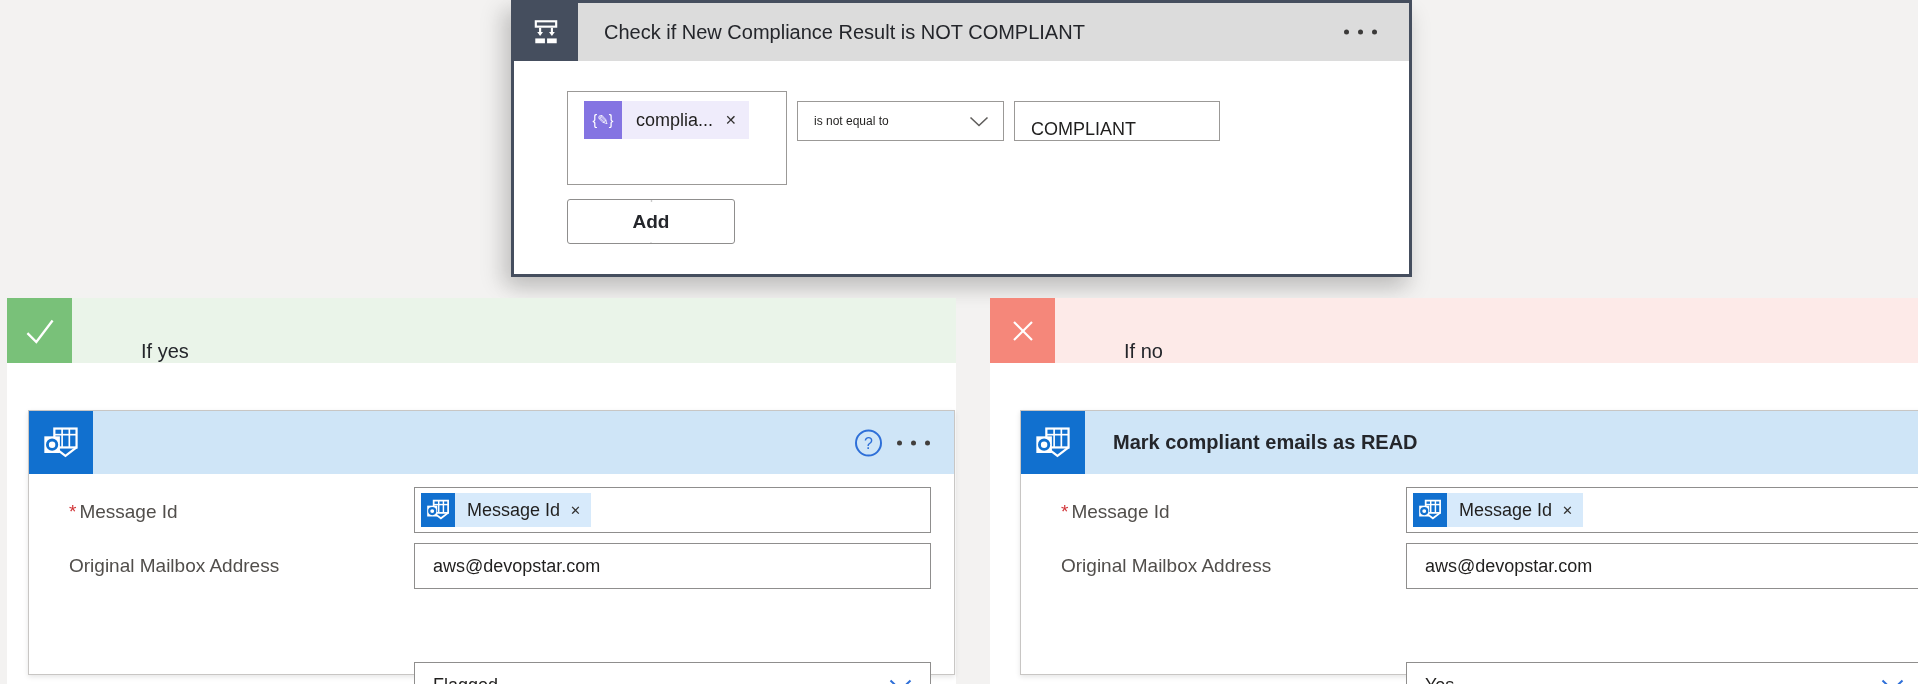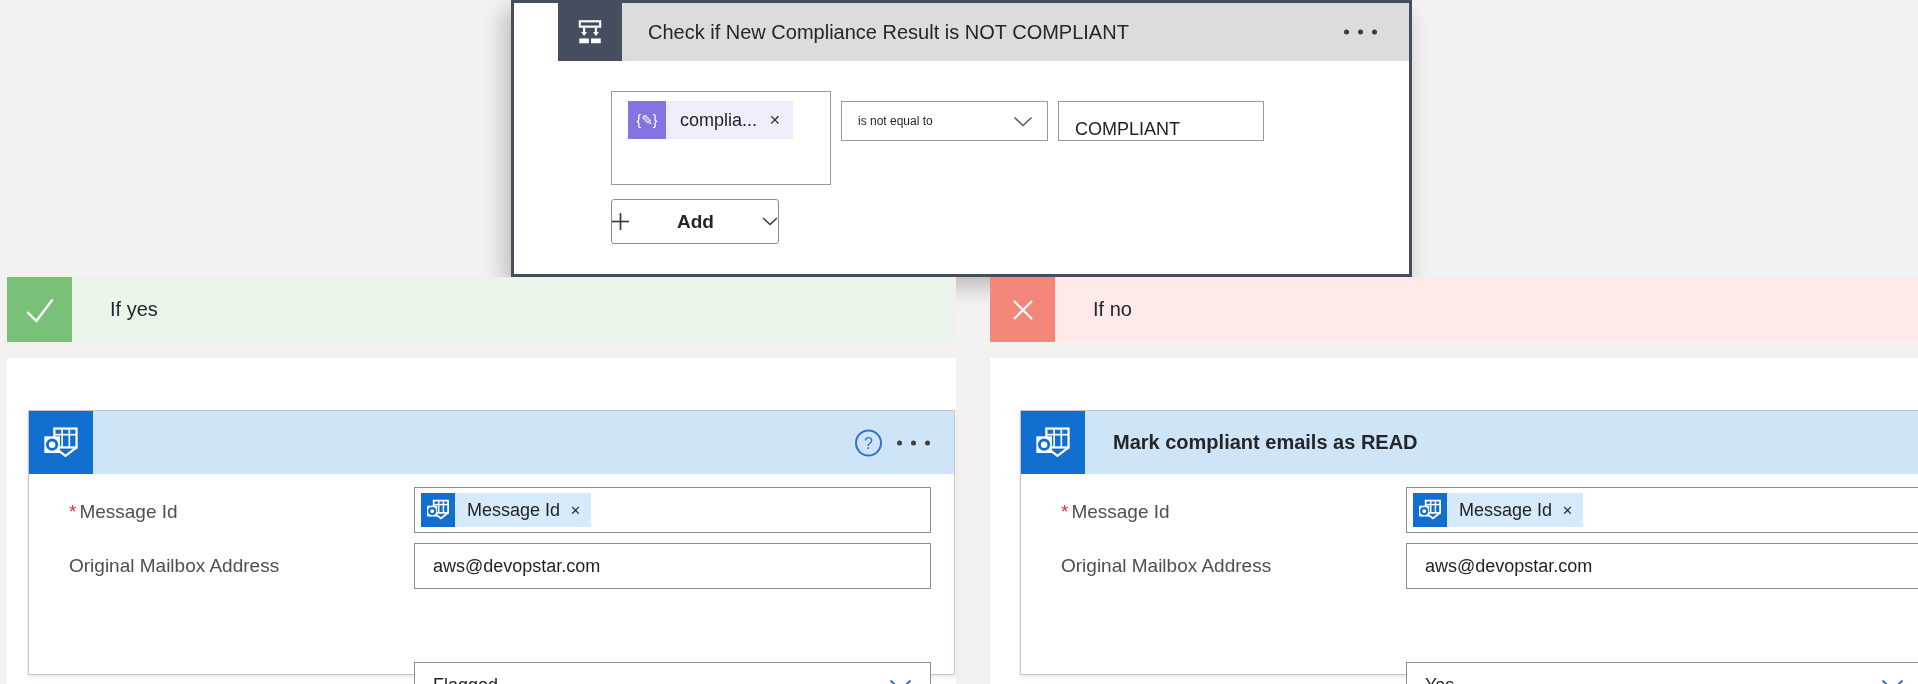--- a/index.html
+++ b/index.html
@@ -2,47 +2,47 @@
 <html><head>
 <meta charset="utf-8">
 <style>
   * { margin:0; padding:0; box-sizing:border-box; }
   body { background:#f3f2f1; font-family:"Liberation Sans", sans-serif; }
   .stage { position:relative; width:1918px; height:684px; overflow:hidden; background:#f3f2f1; }
 
   
   .cond-card { position:absolute; left:511px; top:0; width:901px; height:277px;
     background:#fff; border:3px solid #454e5e;
-    box-shadow:-12px 8px 20px rgba(0,0,0,.12), 0 12px 20px rgba(0,0,0,.12);padding-left:44px; }
+    box-shadow:-12px 8px 20px rgba(0,0,0,.12), 0 12px 20px rgba(0,0,0,.12); }
   .cond-header { display:flex; align-items:center; height:58px; background:#dcdcdc; position:relative; }
   .cond-icon { width:64px; height:58px; background:#454e5e; display:flex; align-items:center; justify-content:center; flex:0 0 64px; }
   .cond-title { font-size:20px; font-weight:400; color:#24262b; margin-left:26px; }
   .menu-btn { position:absolute; right:26px; top:50%; transform:translateY(-50%); border:none; background:transparent;
     display:flex; gap:9px; cursor:pointer; padding:6px; }
   .menu-btn i { width:5px; height:5px; border-radius:50%; background:#3b3a39; display:block; }
   .cond-body { position:relative; height:213px; background:#fff; }
   .operand-box { position:absolute; left:53px; top:30px; width:220px; height:94px; border:1px solid #9b9997; background:#fff; }
   .token-chip { position:absolute; left:16px; top:9px; height:38px; display:inline-flex; align-items:center; background:#efecfb; }
   .token-icon { width:38px; height:38px; background:#8474e2; color:#fff; font-size:14px; display:flex; align-items:center; justify-content:center; }
   .token-label { font-size:18px; color:#201f1e; padding:0 10px 0 14px; }
   .token-close { border:none; background:transparent; font-size:14px; color:#323130; padding:0 12px 0 2px; cursor:pointer; }
   .operator-box { position:absolute; left:283px; top:40px; width:207px; height:40px; border:1px solid #9b9997;
     display:flex; align-items:center; padding-left:16px; font-size:12px; color:#201f1e; cursor:pointer; }
   .operator-box .chev { position:absolute; right:14px; }
   .value-box { position:absolute; left:500px; top:40px; width:206px; height:40px; border:1px solid #9b9997;
     display:flex; align-items:flex-end; padding-left:16px; font-size:18px; color:#201f1e; }
   .add-btn { position:absolute; left:53px; top:138px; width:168px; height:45px; border:1px solid #8f8e8d; border-radius:3px;
-    background:#fff; display:flex; align-items:center; justify-content:space-between; gap:9px; cursor:pointer; }
+    background:#fff; display:flex; align-items:center; justify-content:center; gap:9px; cursor:pointer;flex-direction:column; }
   .add-btn .add-label { font-size:19px; font-weight:700; color:#24262b; }
 
   
   .branch-bg { position:absolute; top:358px; height:326px; background:#fff; }
   .yes-bg { left:7px; width:949px; }
   .no-bg  { left:990px; width:928px; }
-  .branch-bar { position:absolute; top:277px; height:65px; display:flex; align-items:center; cursor:pointer; }
+  .branch-bar { position:absolute; top:298px; height:65px; display:flex; align-items:flex-end; cursor:pointer;gap:31px; }
   .yes-bar { left:7px; width:949px; background:#eaf4e9; }
   .no-bar  { left:990px; width:928px; background:#fdeae8; }
   .branch-sq { width:65px; height:65px; flex:0 0 65px; display:flex; align-items:center; justify-content:center; }
   .yes-sq { background:#79c179; }
   .no-sq  { background:#f5877a; }
   .branch-label { font-size:20px; color:#24262b; margin-left:38px; }
 
   
   .action-card { position:absolute; top:410px; height:265px; background:#fff;
     border:1px solid #c8c6c4; box-shadow:0 2px 5px rgba(0,0,0,.10); }

